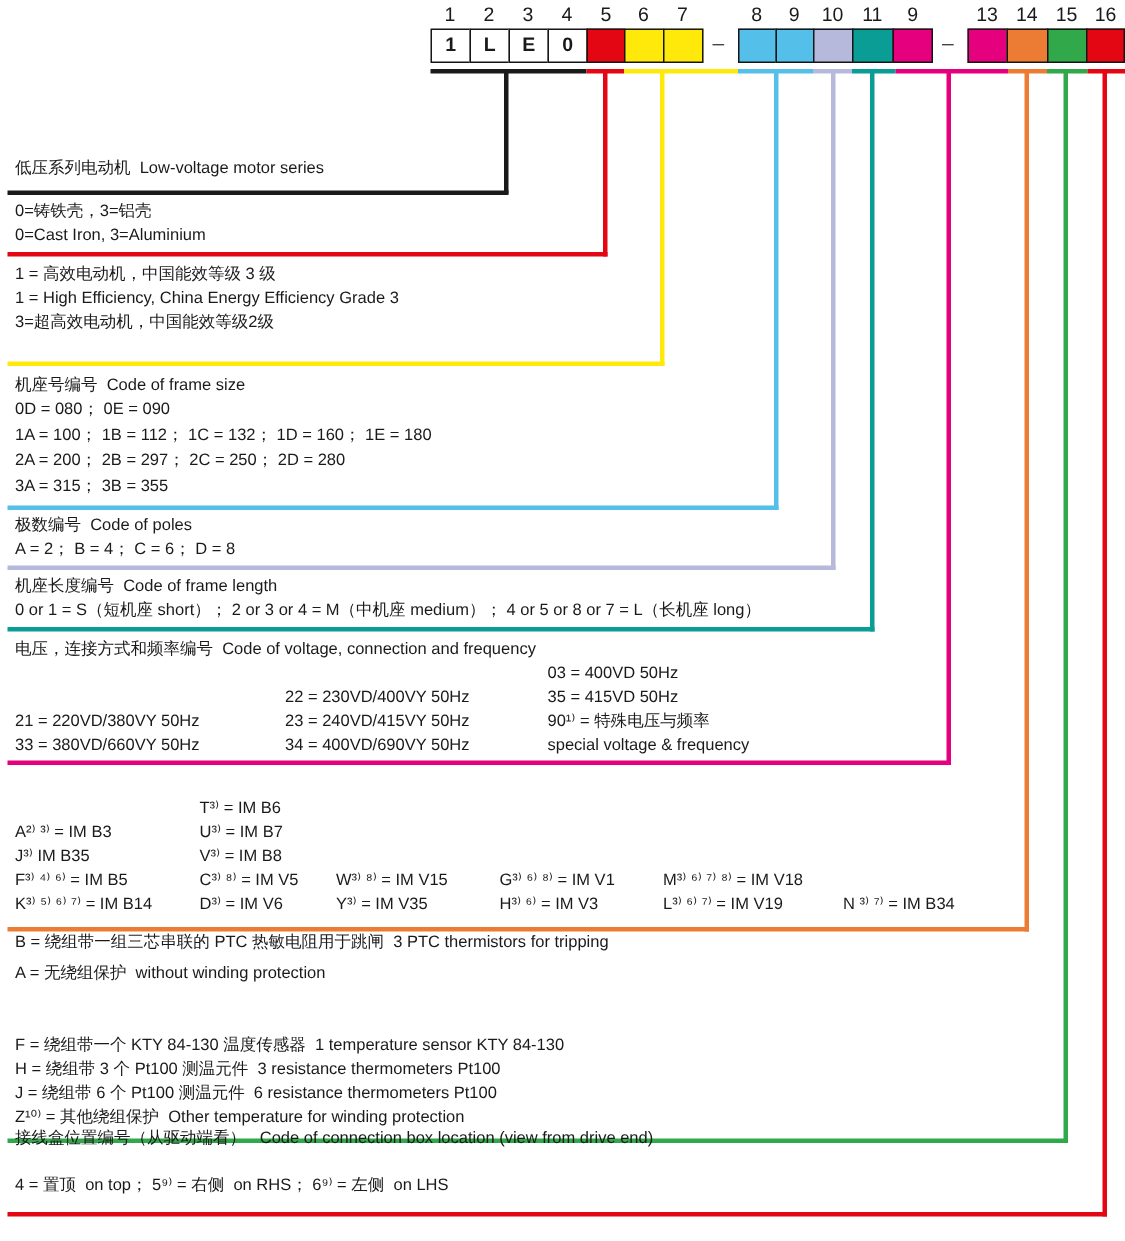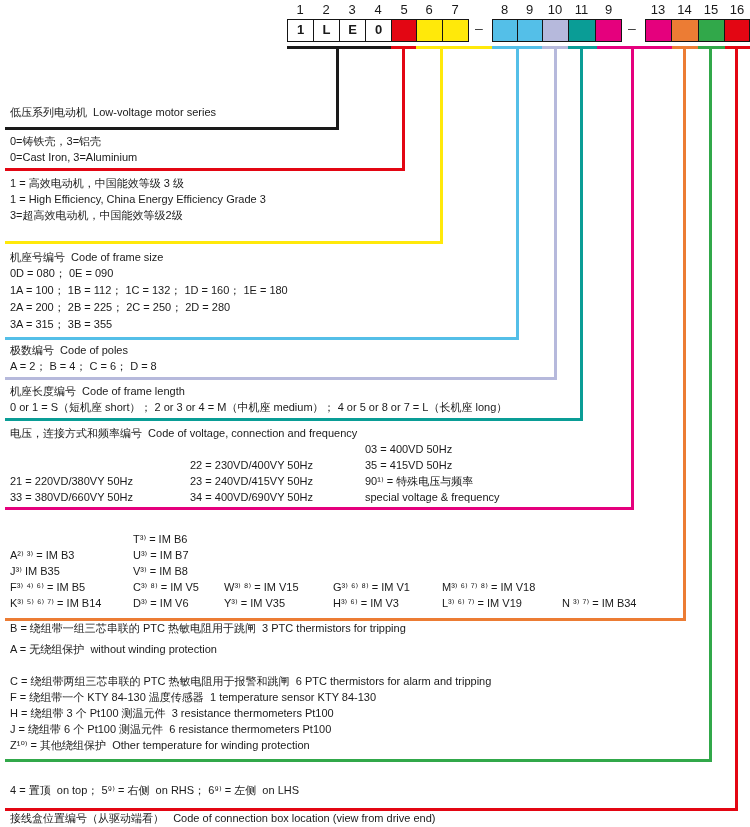--- a/index.html
+++ b/index.html
@@ -93,21 +93,21 @@
   <div class="t" style="left:10px;top:135px">0=铸铁壳，3=铝壳</div>
   <div class="t" style="left:10px;top:151px">0=Cast Iron, 3=Aluminium</div>
 
   <div class="t" style="left:10px;top:177px">1 = 高效电动机，中国能效等级 3 级</div>
   <div class="t" style="left:10px;top:193px">1 = High Efficiency, China Energy Efficiency Grade 3</div>
   <div class="t" style="left:10px;top:209px">3=超高效电动机，中国能效等级2级</div>
 
   <div class="t" style="left:10px;top:251px">机座号编号  Code of frame size</div>
   <div class="t" style="left:10px;top:267px">0D = 080； 0E = 090</div>
   <div class="t" style="left:10px;top:284px">1A = 100； 1B = 112； 1C = 132； 1D = 160； 1E = 180</div>
-  <div class="t" style="left:10px;top:301px">2A = 200； 2B = 225； 2C = 250； 2D = 280</div>
+  <div class="t" style="left:10px;top:301px">2A = 200； 2B = 297； 2C = 250； 2D = 280</div>
   <div class="t" style="left:10px;top:318px">3A = 315； 3B = 355</div>
 
   <div class="t" style="left:10px;top:344px">极数编号  Code of poles</div>
   <div class="t" style="left:10px;top:360px">A = 2； B = 4； C = 6； D = 8</div>
 
   <div class="t" style="left:10px;top:385px">机座长度编号  Code of frame length</div>
   <div class="t" style="left:10px;top:401px">0 or 1 = S（短机座 short）； 2 or 3 or 4 = M（中机座 medium）； 4 or 5 or 8 or 7 = L（长机座 long）</div>
 
   <div class="t" style="left:10px;top:427px">电压，连接方式和频率编号  Code of voltage, connection and frequency</div>
   <div class="t" style="left:365px;top:443px">03 = 400VD 50Hz</div>
@@ -132,22 +132,21 @@
   <div class="t" style="left:442px;top:581px">M³⁾ ⁶⁾ ⁷⁾ ⁸⁾ = IM V18</div>
   <div class="t" style="left:10px;top:597px">K³⁾ ⁵⁾ ⁶⁾ ⁷⁾ = IM B14</div>
   <div class="t" style="left:133px;top:597px">D³⁾ = IM V6</div>
   <div class="t" style="left:224px;top:597px">Y³⁾ = IM V35</div>
   <div class="t" style="left:333px;top:597px">H³⁾ ⁶⁾ = IM V3</div>
   <div class="t" style="left:442px;top:597px">L³⁾ ⁶⁾ ⁷⁾ = IM V19</div>
   <div class="t" style="left:562px;top:597px">N ³⁾ ⁷⁾ = IM B34</div>
 
   <div class="t" style="left:10px;top:643px">A = 无绕组保护  without winding protection</div>
   <div class="t" style="left:10px;top:622px">B = 绕组带一组三芯串联的 PTC 热敏电阻用于跳闸  3 PTC thermistors for tripping</div>
-  <div class="t" style="left:10px;top:675px">C = 绕组带两组三芯串联的 PTC 热敏电阻用于报警和跳闸  6 PTC thermistors for alarm and tripping</div>
   <div class="t" style="left:10px;top:691px">F = 绕组带一个 KTY 84-130 温度传感器  1 temperature sensor KTY 84-130</div>
   <div class="t" style="left:10px;top:707px">H = 绕组带 3 个 Pt100 测温元件  3 resistance thermometers Pt100</div>
   <div class="t" style="left:10px;top:723px">J = 绕组带 6 个 Pt100 测温元件  6 resistance thermometers Pt100</div>
   <div class="t" style="left:10px;top:739px">Z¹⁰⁾ = 其他绕组保护  Other temperature for winding protection</div>
 
-  <div class="t" style="left:10px;top:812px">接线盒位置编号（从驱动端看）   Code of connection box location (view from drive end)</div>
+  <div class="t" style="left:10px;top:753px">接线盒位置编号（从驱动端看）   Code of connection box location (view from drive end)</div>
   <div class="t" style="left:10px;top:784px">4 = 置顶  on top； 5⁹⁾ = 右侧  on RHS； 6⁹⁾ = 左侧  on LHS</div>
 
 </div>
 
 </body></html>

